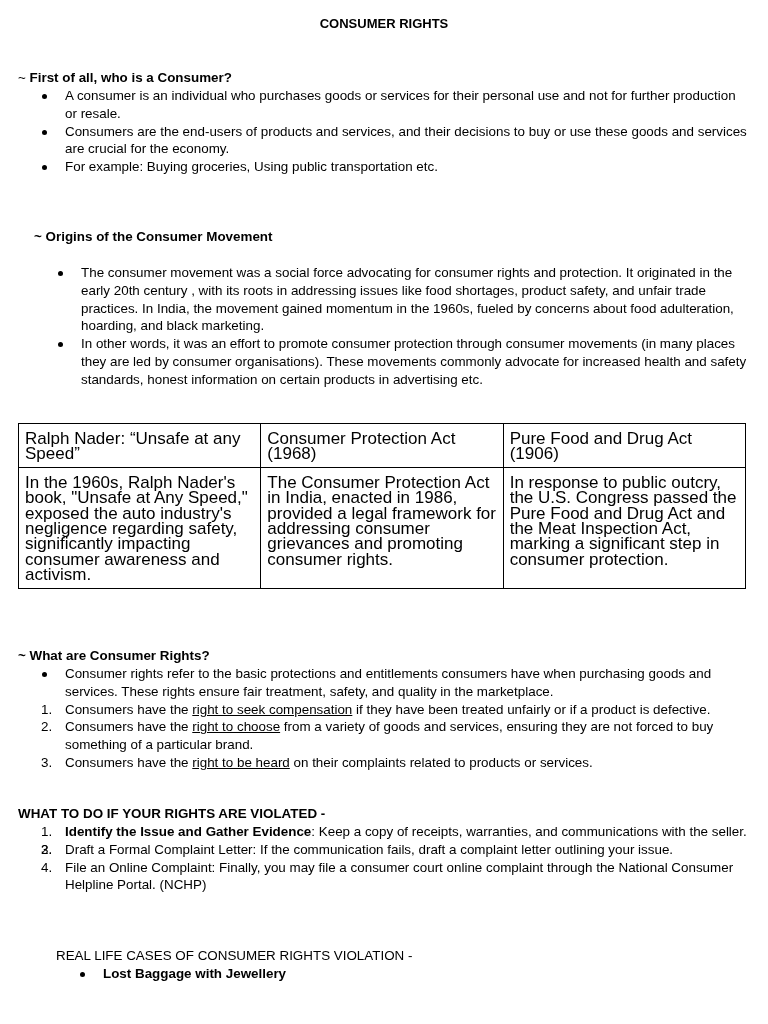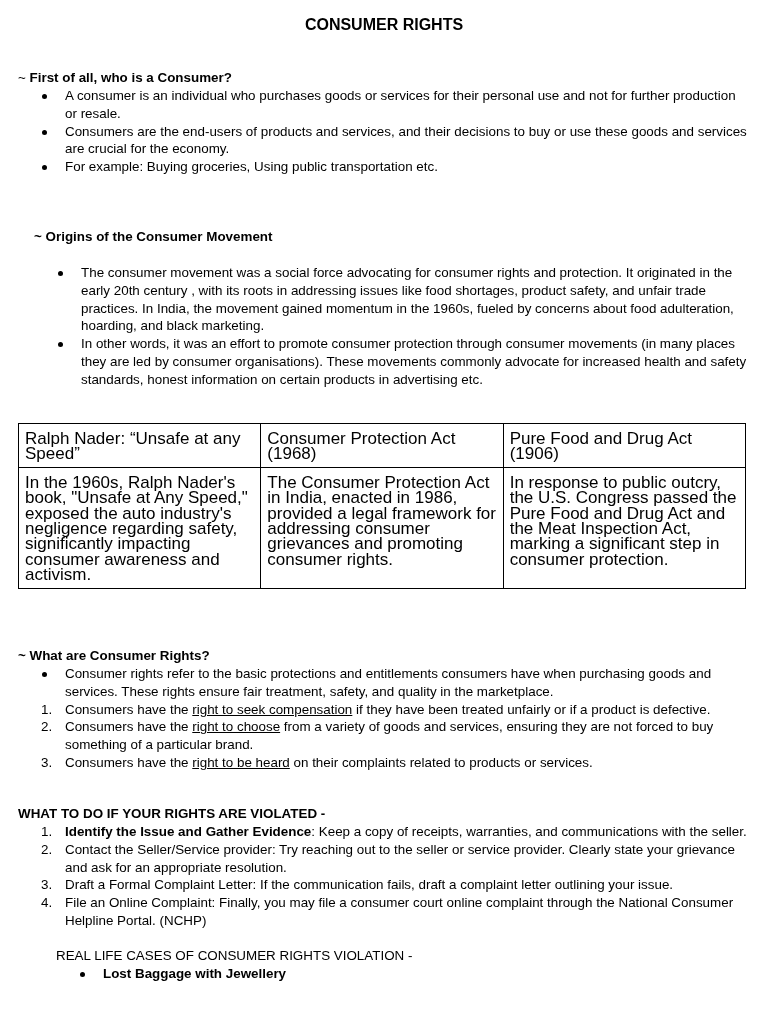--- a/index.html
+++ b/index.html
@@ -3,21 +3,21 @@
 <meta charset="utf-8">
 <style>
   html, body { margin: 0; padding: 0; background: #ffffff; }
   body {
     width: 768px; height: 1024px; overflow: hidden; position: relative;
     font-family: "Liberation Sans", sans-serif; color: #000; font-size: 13.4px;
   }
   .page { position: absolute; left: 0; top: 0; width: 768px; height: 1024px; }
   .title {
     position: absolute; top: 16px; left: 0; width: 768px; text-align: center;
-    font-weight: bold; font-size: 16px;
+    font-weight: bold; font-size: 13px;
   }
   .abs { position: absolute; left: 18px; right: 18px; }
   .heading { font-weight: bold; line-height: 18px; }
   .heading .tilde { font-weight: normal; }
   ul, ol { margin: 0; padding: 0; list-style: none; }
   li { position: relative; padding-left: 47px; line-height: 17.8px; }
   li.bullet::before {
     content: ""; position: absolute; left: 24px; top: 7px; width: 5px; height: 5px;
     border-radius: 50%; background: #000;
   }
@@ -81,21 +81,21 @@
       <li><span class="num">1.</span><span>Consumers have the </span><span class="u">right to seek compensation</span><span> if they have been treated unfairly or if a product is defective.</span></li>
       <li><span class="num">2.</span><span>Consumers have the </span><span class="u">right to choose</span><span> from a variety of goods and services, ensuring they are not forced to buy something of a particular brand.</span></li>
       <li><span class="num">3.</span><span>Consumers have the </span><span class="u">right to be heard</span><span> on their complaints related to products or services.</span></li>
     </ul>
   </div>
 
   <div class="abs" style="top:805px;">
     <div class="heading">WHAT TO DO IF YOUR RIGHTS ARE VIOLATED -</div>
     <ol>
       <li><span class="num">1.</span><span class="b">Identify the Issue and Gather Evidence</span><span>: Keep a copy of receipts, warranties, and communications with the seller.</span></li>
-      <li><span class="num">2.</span><span>Contact the Seller/Service provider: Try reaching out to the seller or service provider. Clearly state your grievance and ask for an appropriate resolution.</span></li>
+      <li><span class="num">2.</span></li>
       <li><span class="num">3.</span><span>Draft a Formal Complaint Letter: If the communication fails, draft a complaint letter outlining your issue.</span></li>
       <li><span class="num">4.</span><span>File an Online Complaint: Finally, you may file a consumer court online complaint through the National Consumer Helpline Portal. (NCHP)</span></li>
     </ol>
   </div>
 
   <div class="abs" style="top:947px;margin-left:38px;">
     <div style="line-height:18px;">REAL LIFE CASES OF CONSUMER RIGHTS VIOLATION -</div>
     <ul>
       <li class="bullet b">Lost Baggage with Jewellery</li>
     </ul>

